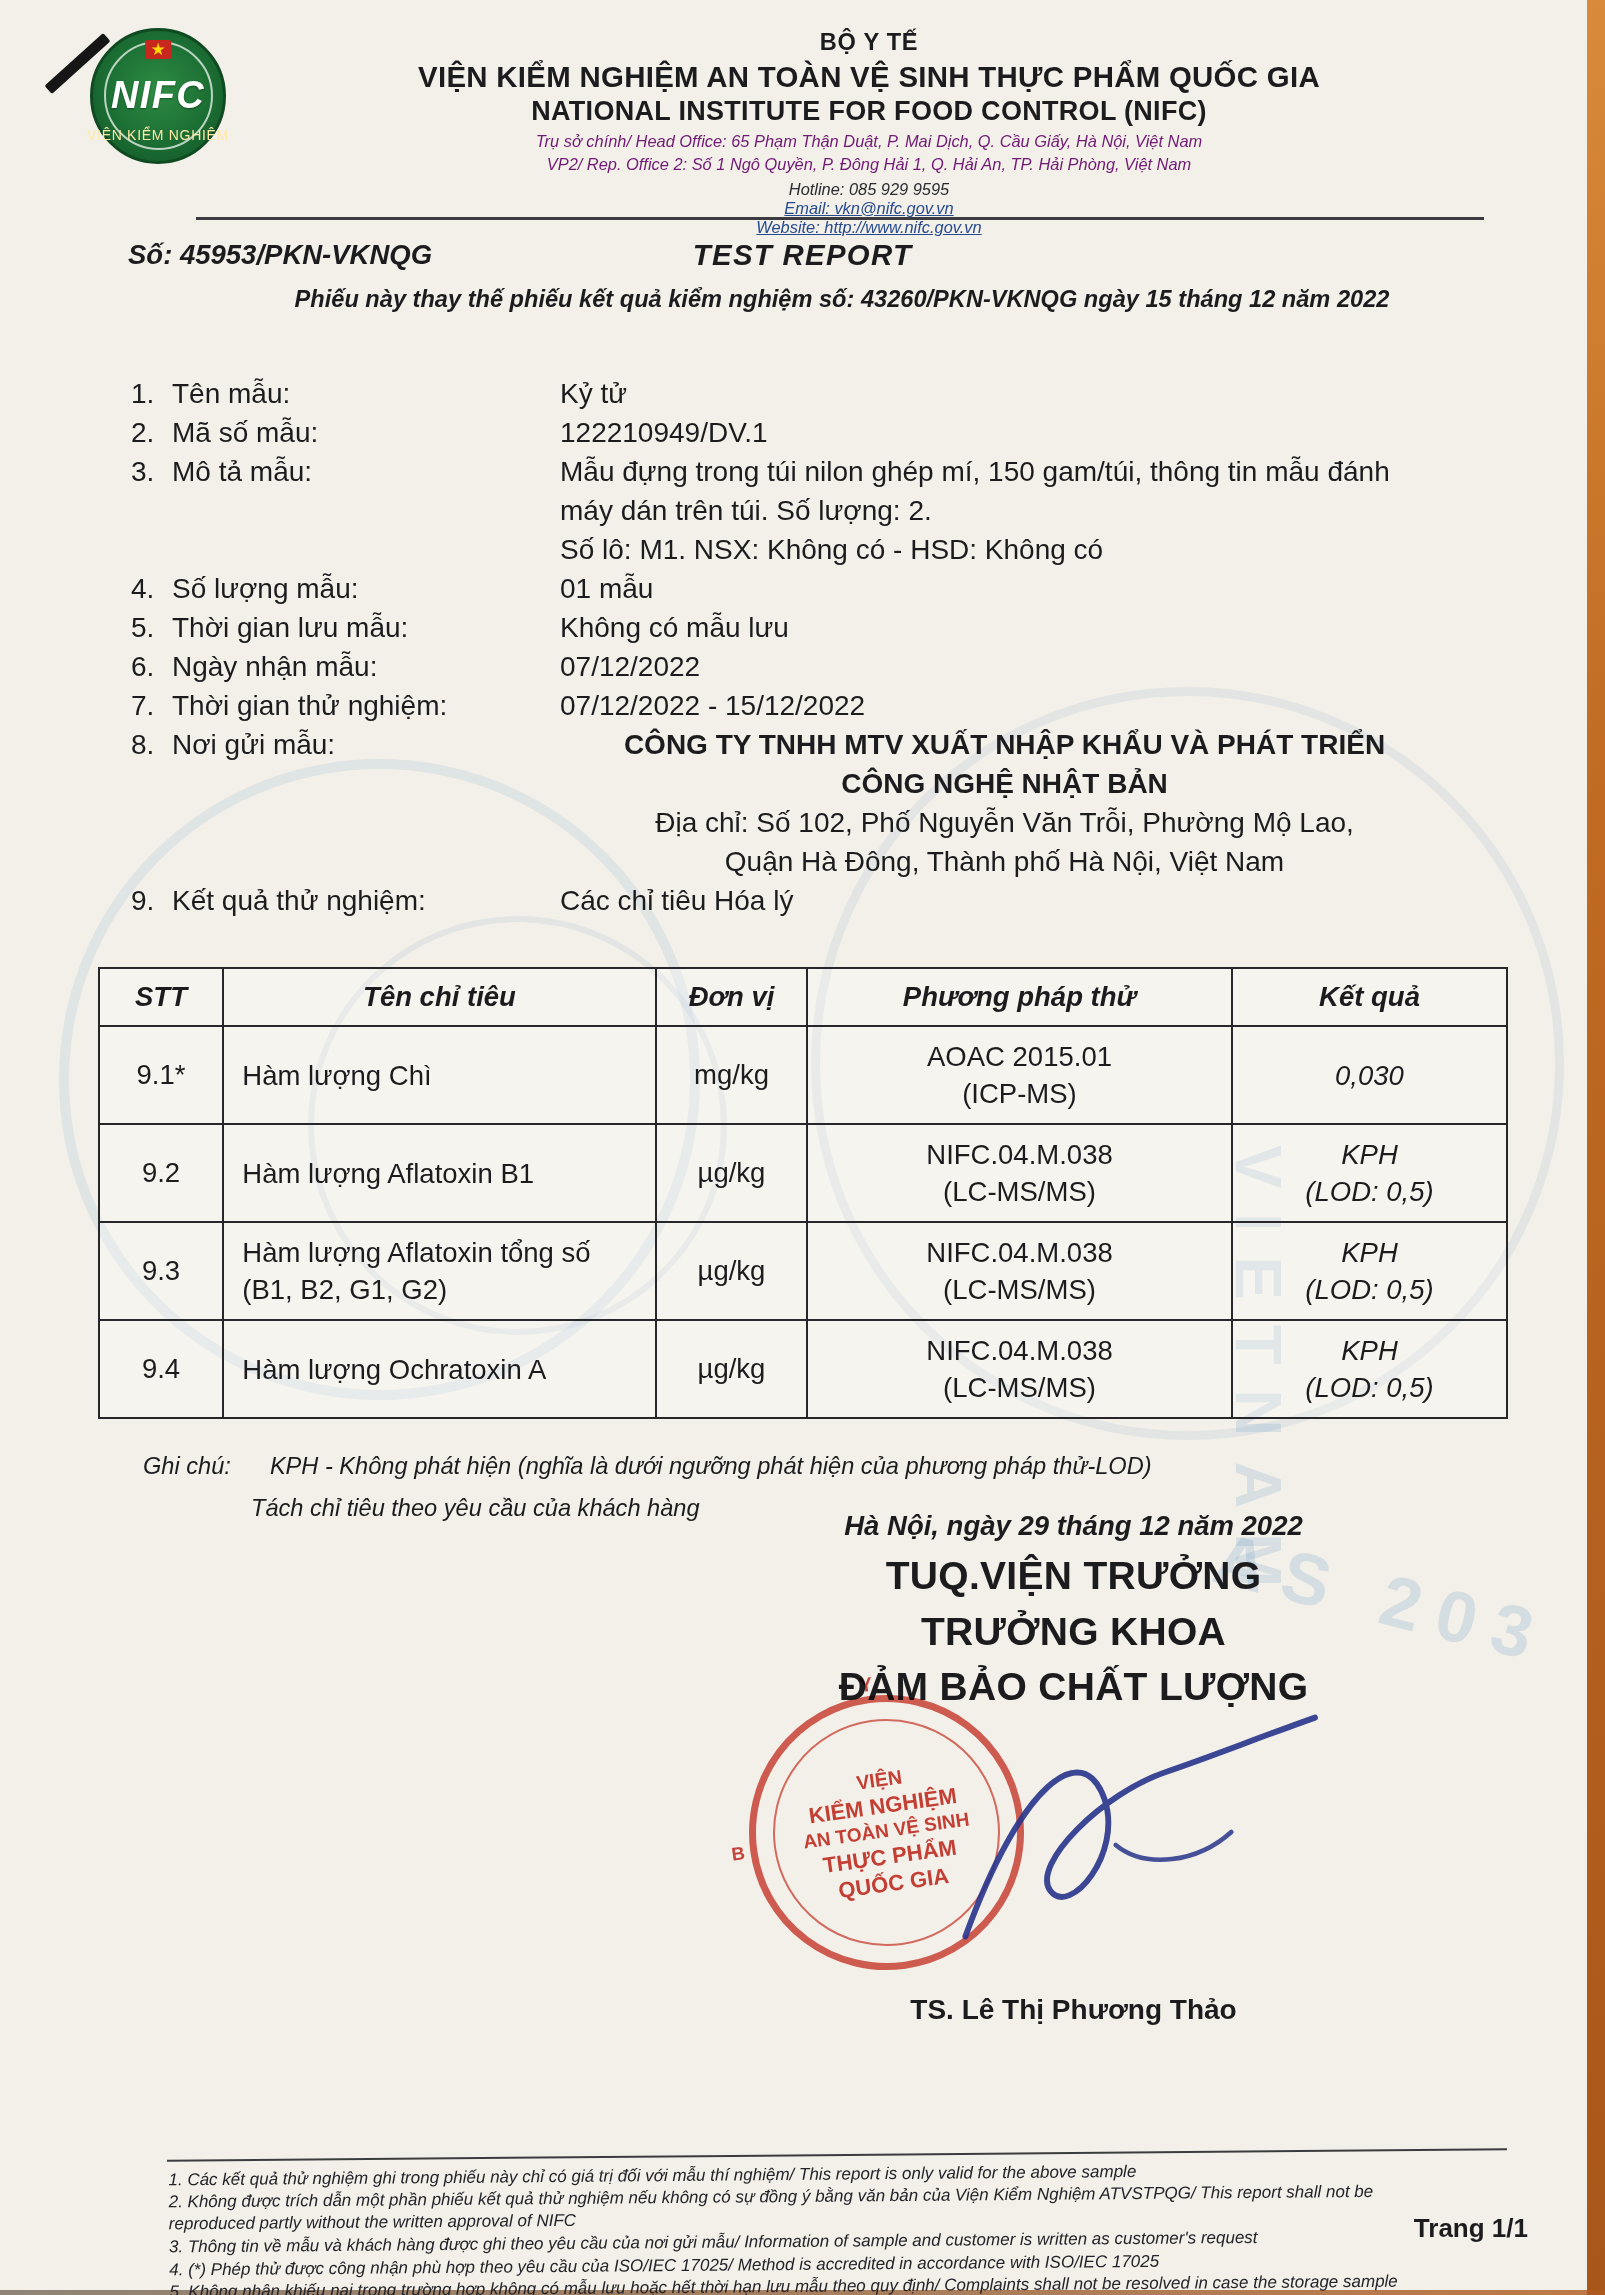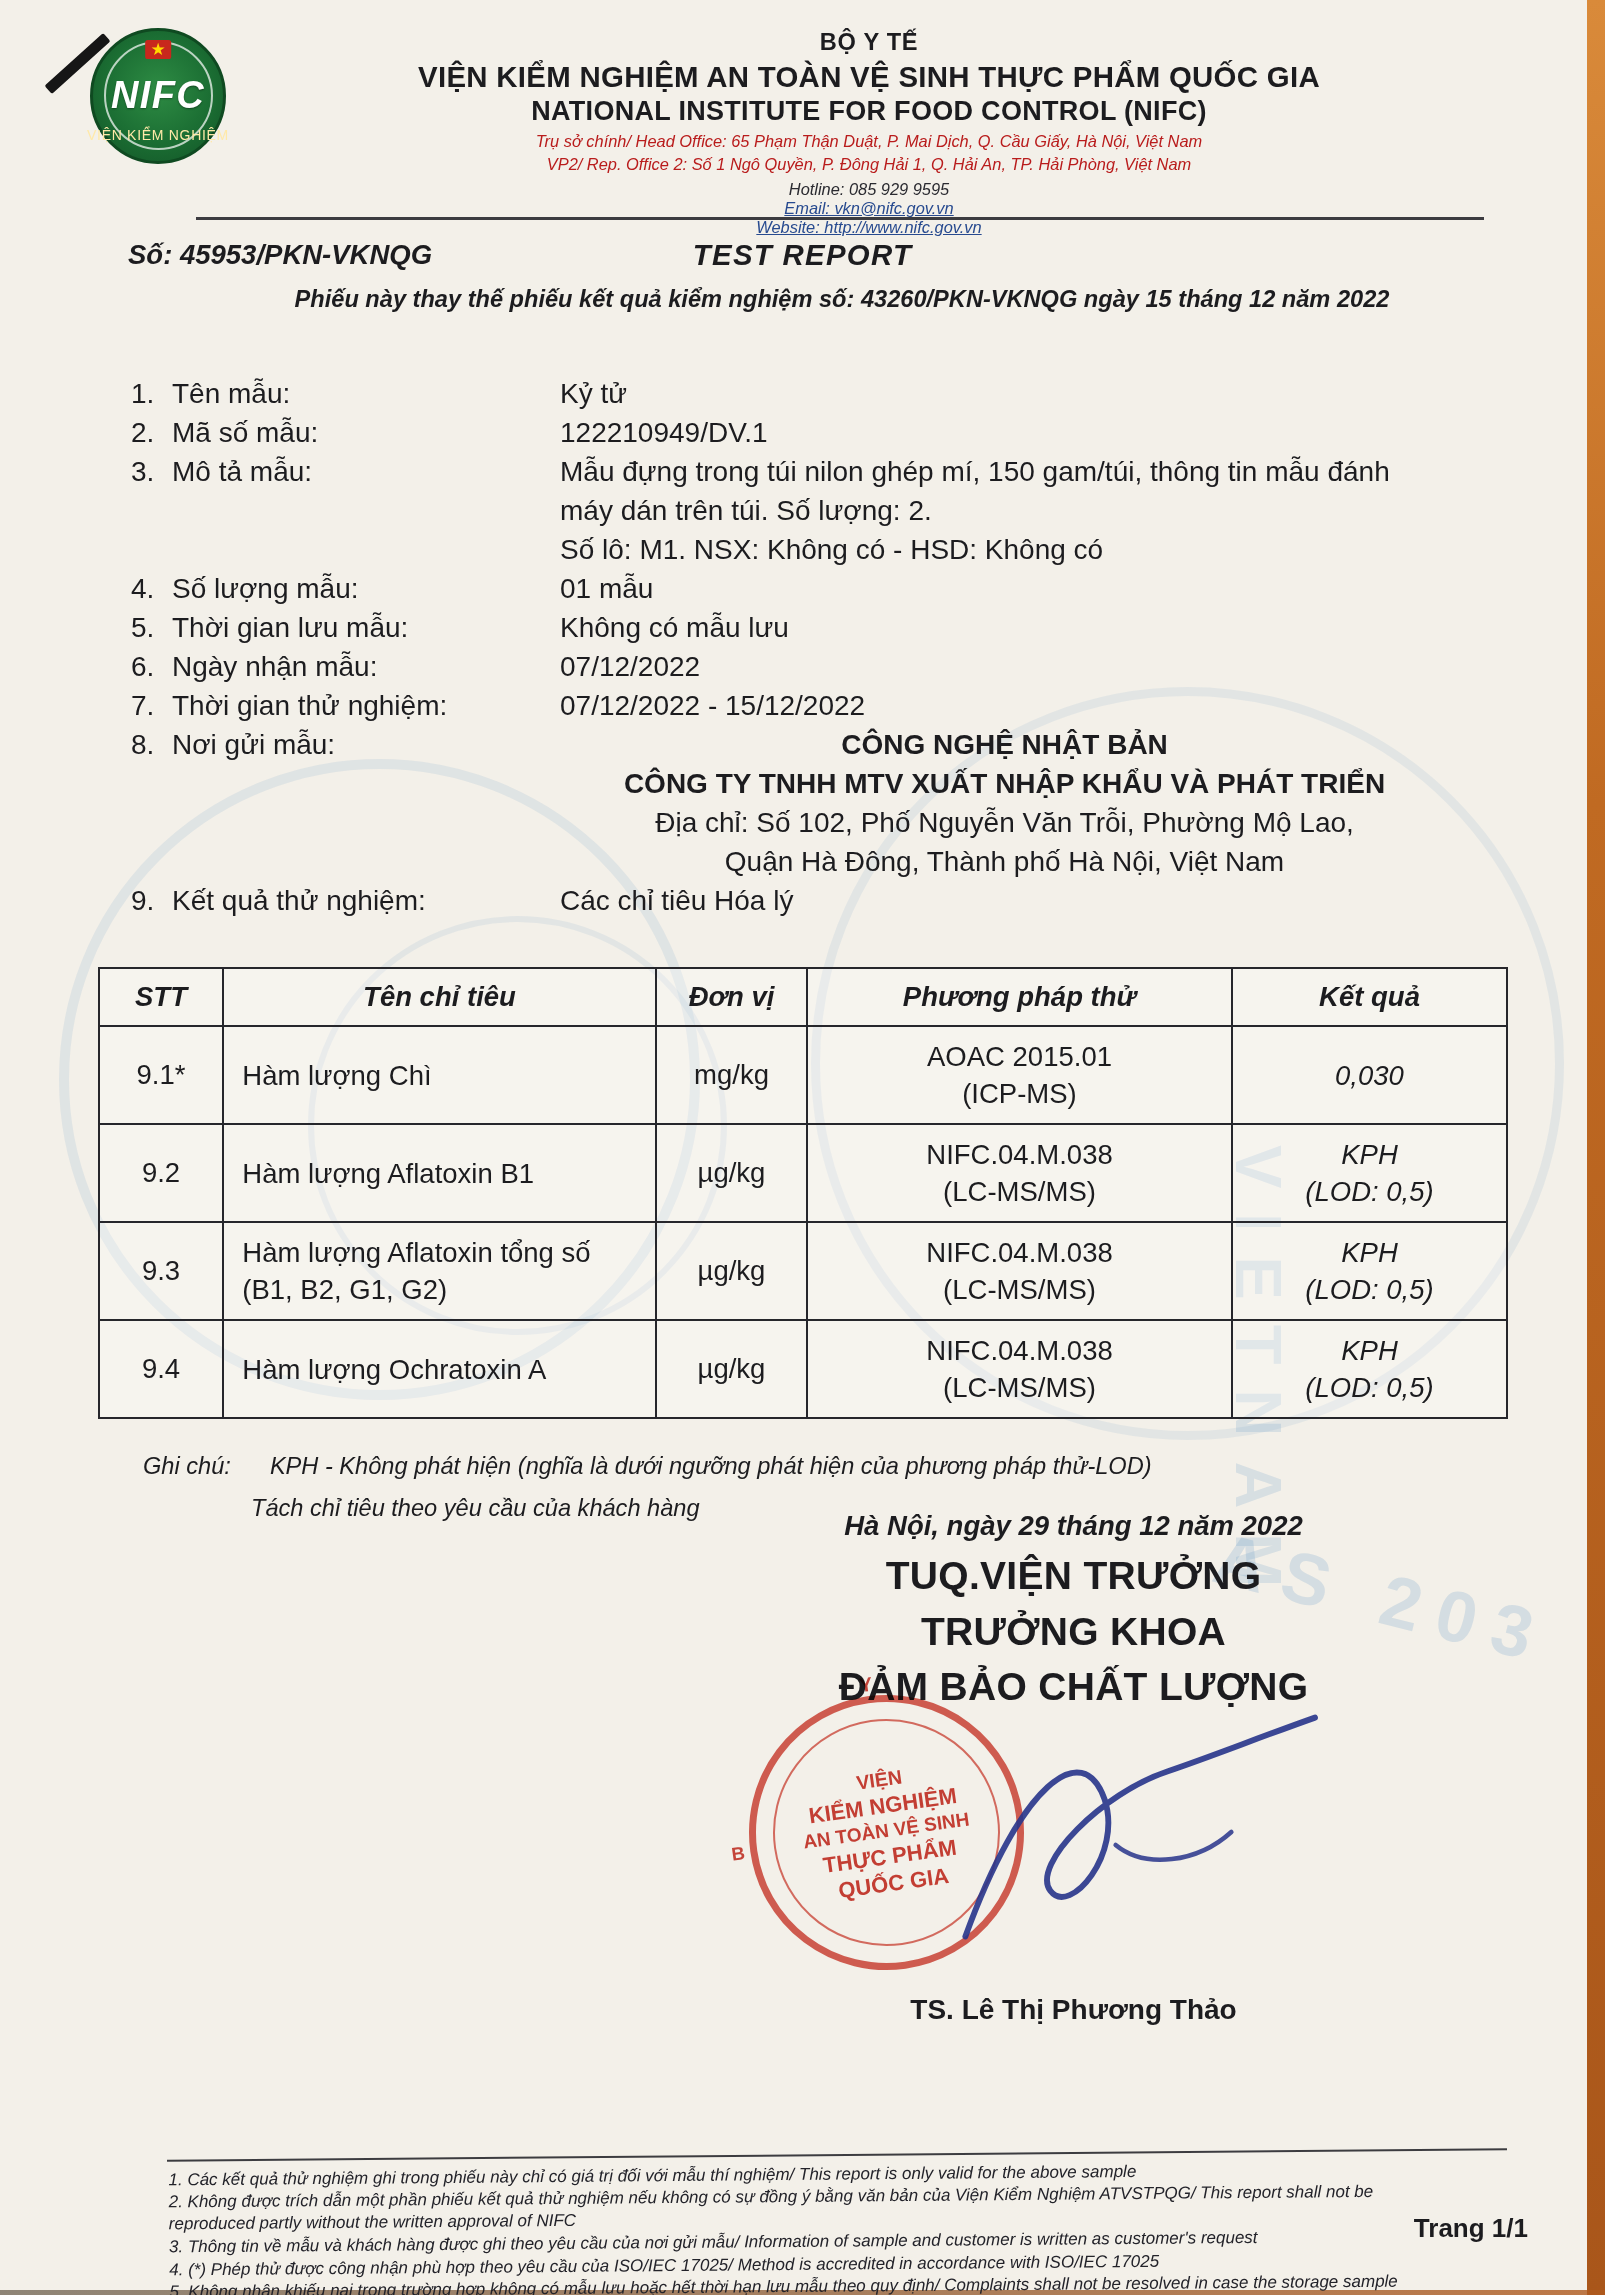--- a/index.html
+++ b/index.html
@@ -54,21 +54,21 @@
     color: #ffd900; background: #c8271d; font-size: 17px; line-height: 19.6px; padding: 0 5.2px; border-radius: 2.6px; }
   .logo-text { color: #fff; font-weight: bold; font-style: italic; font-size: 38px; letter-spacing: 1.3px;
     text-shadow: 0 1.3px 2px rgba(0,0,0,.4); }
   .logo-sub { position: absolute; bottom: 18px; left: 50%; transform: translateX(-50%);
     color: #ffe9a8; font-size: 14px; white-space: nowrap; letter-spacing: 0.7px; }
 
   .head-text { flex: 1; text-align: center; padding-top: 1.3px; }
   .ministry { font-size: 23.6px; font-weight: bold; letter-spacing: 0.7px; }
   .inst-vi { font-size: 29.4px; font-weight: bold; margin-top: 3.9px; letter-spacing: 0.3px; }
   .inst-en { font-size: 27px; font-weight: bold; margin-top: 2.6px; letter-spacing: 0.3px; }
-  .addr { font-size: 16.4px; font-style: italic; margin-top: 4.6px; color: #b91c1c; }
+  .addr { font-size: 16.4px; font-style: italic; margin-top: 4.6px; color: #701a75; }
   .contact { display: flex; justify-content: space-between; padding: 5.2px 59px 0 59px;
     font-size: 16.4px; font-style: italic; color: #2a2a30; flex-direction: column; }
   .contact .u { color: #274a8f; text-decoration: underline; }
   .header-rule { position: absolute; top: 217px; left: 196px; right: 121px; height: 2.6px; background: #3c3c40; }
 
   
   .titleblock { position: absolute; top: 230px; left: 0; right: 0; text-align: center; }
   .docnum { position: absolute; left: 128px; top: 9.2px; font-size: 27.5px; font-style: italic; font-weight: bold; }
   .title { font-size: 37px; font-weight: bold; letter-spacing: 0.7px; }
   .title-en { font-size: 29.4px; font-weight: bold; font-style: italic; margin-top: 7.9px; letter-spacing: 1.3px; }
@@ -218,22 +218,22 @@
     </div>
     <div class="frow">
       <div class="fnum">7.</div>
       <div class="flabel">Thời gian thử nghiệm:</div>
       <div class="fvalue">07/12/2022 - 15/12/2022</div>
     </div>
     <div class="frow">
       <div class="fnum">8.</div>
       <div class="flabel">Nơi gửi mẫu:</div>
       <div class="fvalue-center">
+        <div class="company-line">CÔNG TY TNHH MTV XUẤT NHẬP KHẨU VÀ PHÁT TRIỂN</div>
         <div class="company-line">CÔNG NGHỆ NHẬT BẢN</div>
-        <div class="company-line">CÔNG TY TNHH MTV XUẤT NHẬP KHẨU VÀ PHÁT TRIỂN</div>
         <div>Địa chỉ: Số 102, Phố Nguyễn Văn Trỗi, Phường Mộ Lao,</div>
         <div>Quận Hà Đông, Thành phố Hà Nội, Việt Nam</div>
       </div>
     </div>
     <div class="frow">
       <div class="fnum">9.</div>
       <div class="flabel">Kết quả thử nghiệm:</div>
       <div class="fvalue">Các chỉ tiêu Hóa lý</div>
     </div>
   </section>

